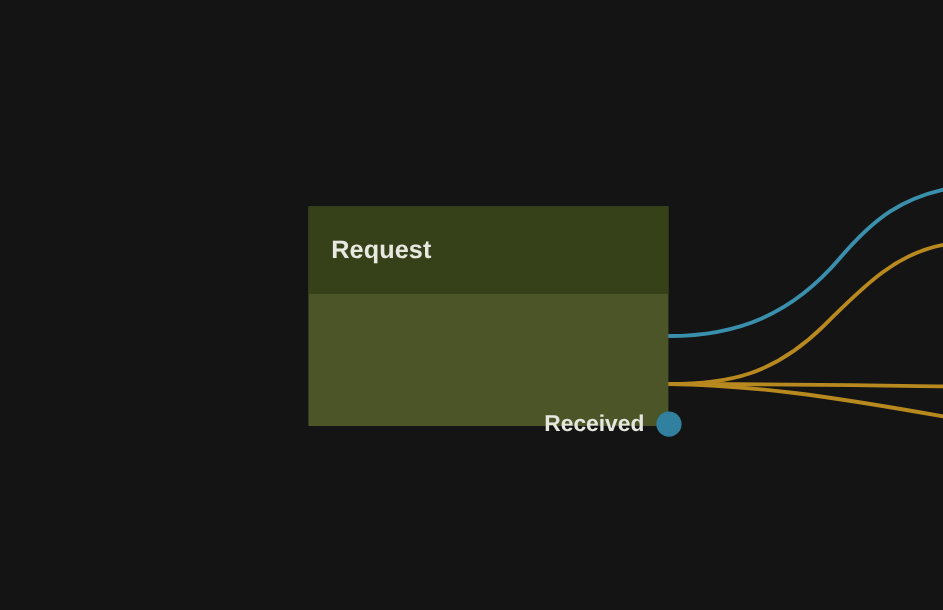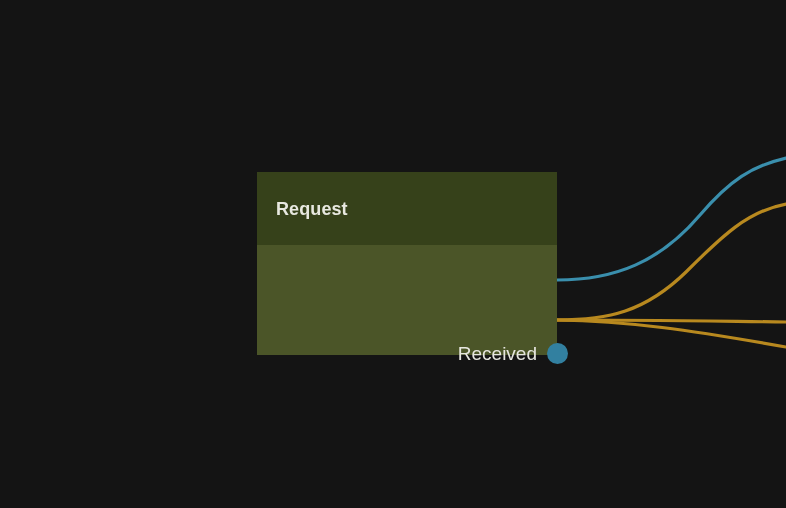--- a/index.html
+++ b/index.html
@@ -47,21 +47,21 @@
     height: 73px;
     background: #36411a;
     display: flex;
     align-items: center;
     padding-left: 19px;
     box-sizing: border-box;
   }
 
   #node-request .node-title {
     color: #e8e8e0;
-    font-size: 18px;
+    font-size: 21px;
     font-weight: 600;
     letter-spacing: 0.1px;
     line-height: 1;
   }
 
   #node-request .node-body {
     position: relative;
     height: 110px;
   }
 
@@ -73,21 +73,21 @@
     display: flex;
     align-items: center;
     justify-content: flex-end;
   }
   .port-row.row-received { top: 95px; }
   .port-row.row-email    { top: 135px; }
 
   .port-label {
     color: #e6e6df;
     font-size: 19px;
-    font-weight: 400;
+    font-weight: 700;
     line-height: 1;
     padding-right: 20px;
     white-space: nowrap;
   }
 
   .port-dot {
     position: absolute;
     right: -11px;
     width: 21px;
     height: 21px;

